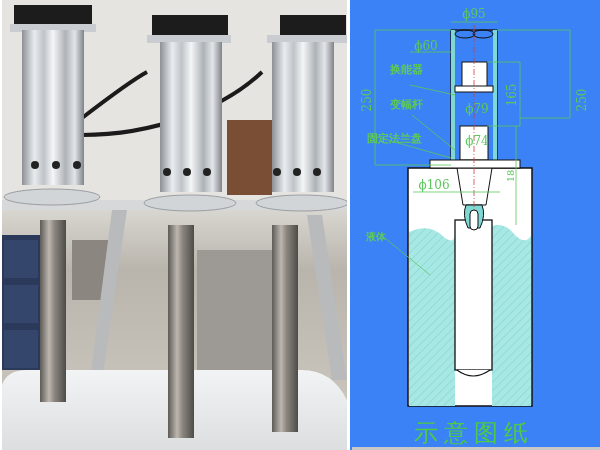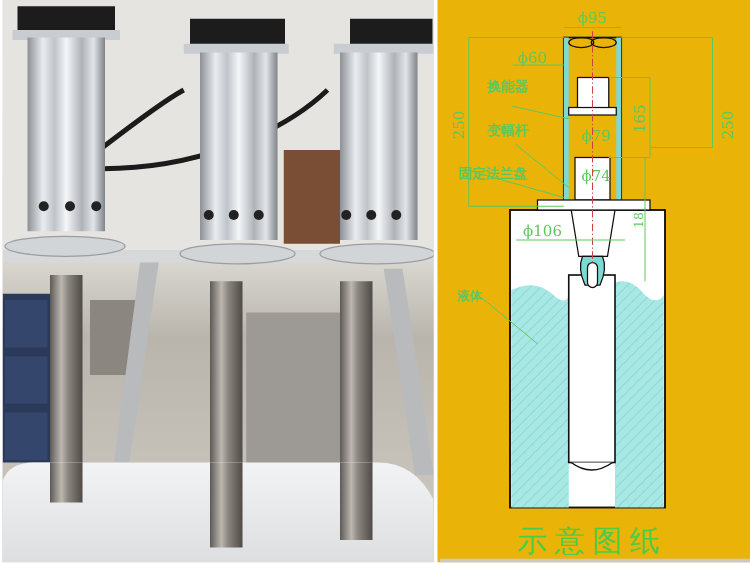--- a/index.html
+++ b/index.html
@@ -1,18 +1,18 @@
 <!DOCTYPE html>
 <html><head>
 <meta charset="utf-8">
 <style>
   html, body { margin: 0; padding: 0; background: #ffffff; }
   body { width: 600px; height: 450px; position: relative; overflow: hidden; font-family: "DejaVu Sans", sans-serif; }
   .photo { position: absolute; left: 2px; top: 0; width: 345px; height: 450px; overflow: hidden; background: linear-gradient(180deg, #e4e2de 0%, #dcdad4 45%, #b9b5ad 60%, #cfcac2 100%); }
-  .diagram { position: absolute; left: 350px; top: 0; width: 250px; height: 450px; background: #eab308; }
+  .diagram { position: absolute; left: 350px; top: 0; width: 250px; height: 450px; background: #3b82f6; }
   .bottom-rule { position: absolute; left: 352px; top: 447px; width: 248px; height: 3px; background: #c8c8c8; }
   svg text { font-family: "DejaVu Serif", serif; }
   .lbl { font-family: "DejaVu Sans", sans-serif; }
 </style>
 </head>
 <body>
 
 <div class="photo">
   <svg width="345" height="450" viewBox="0 0 345 450">
     <defs>

